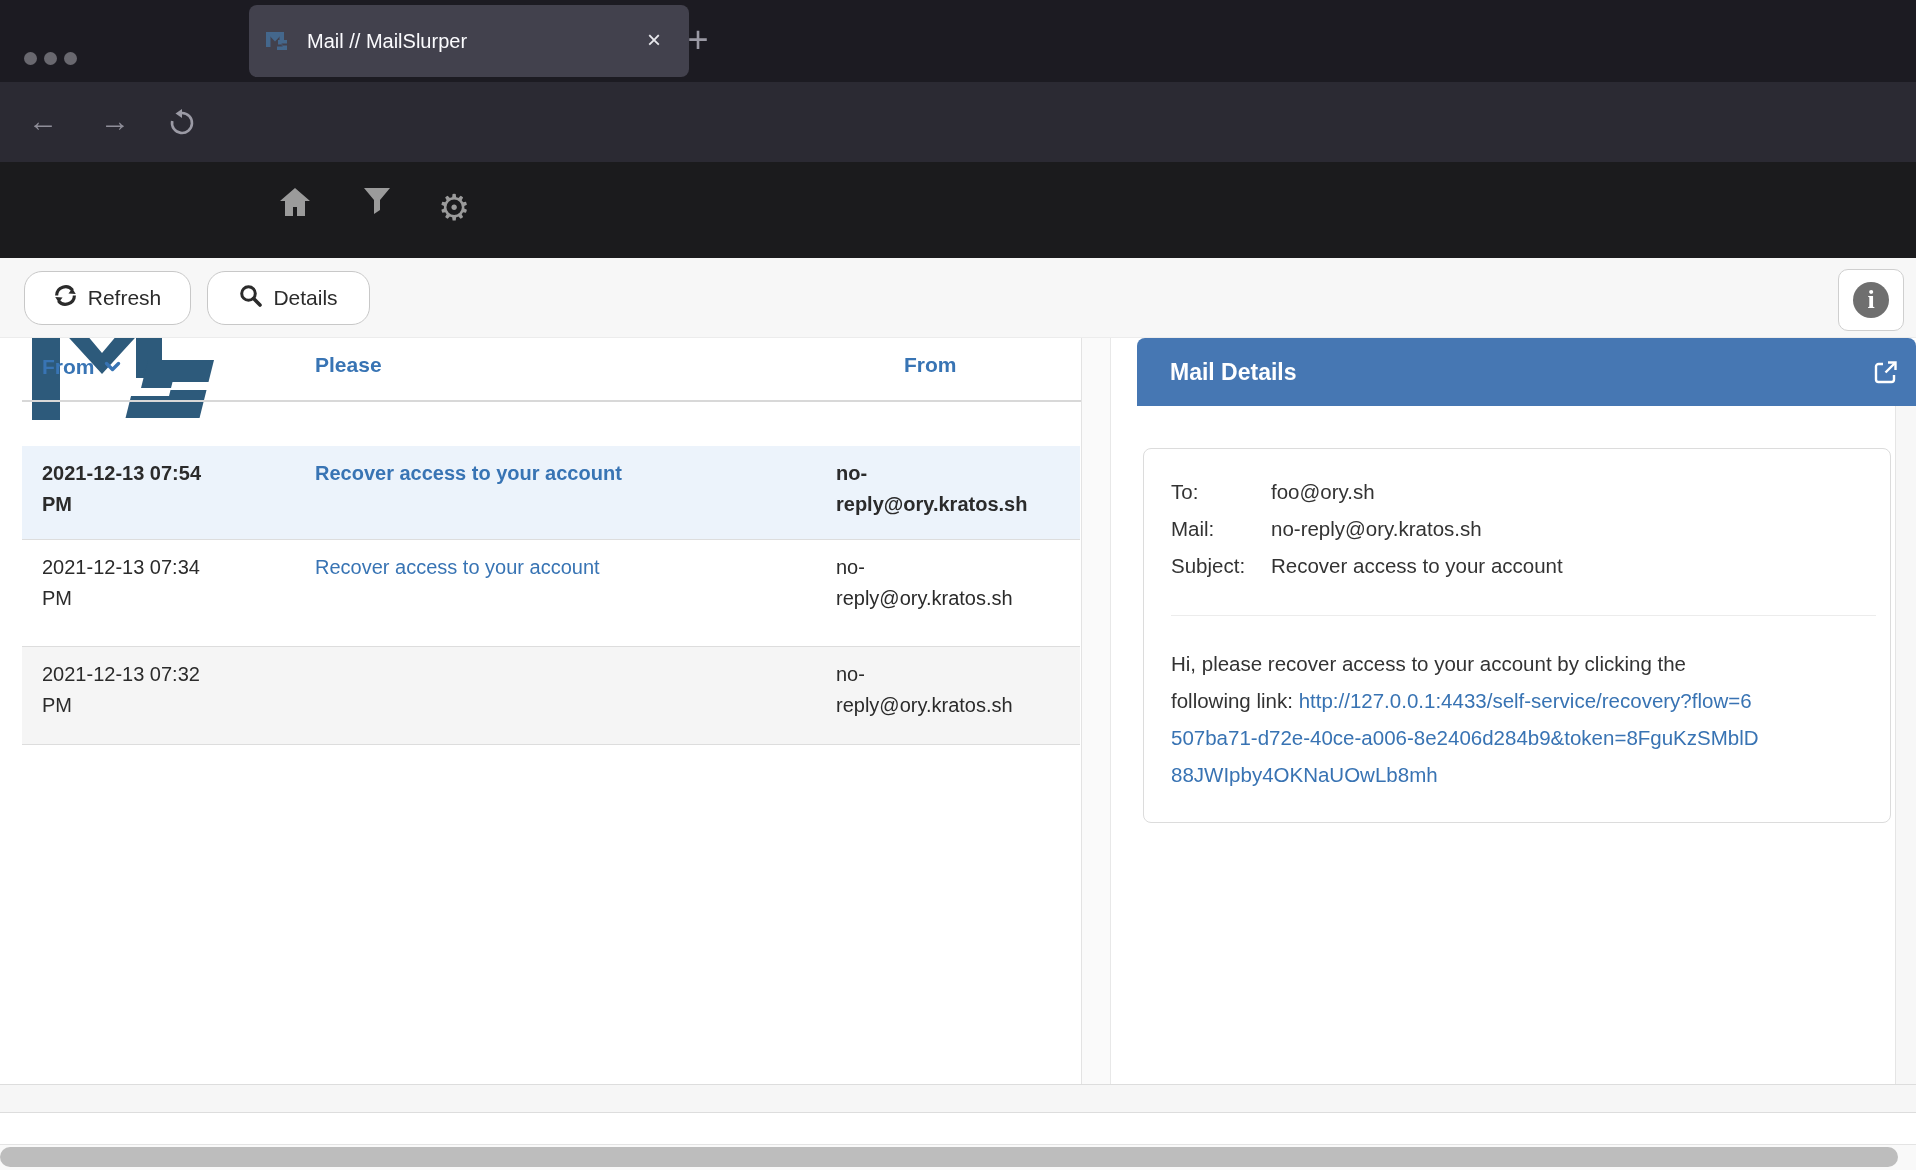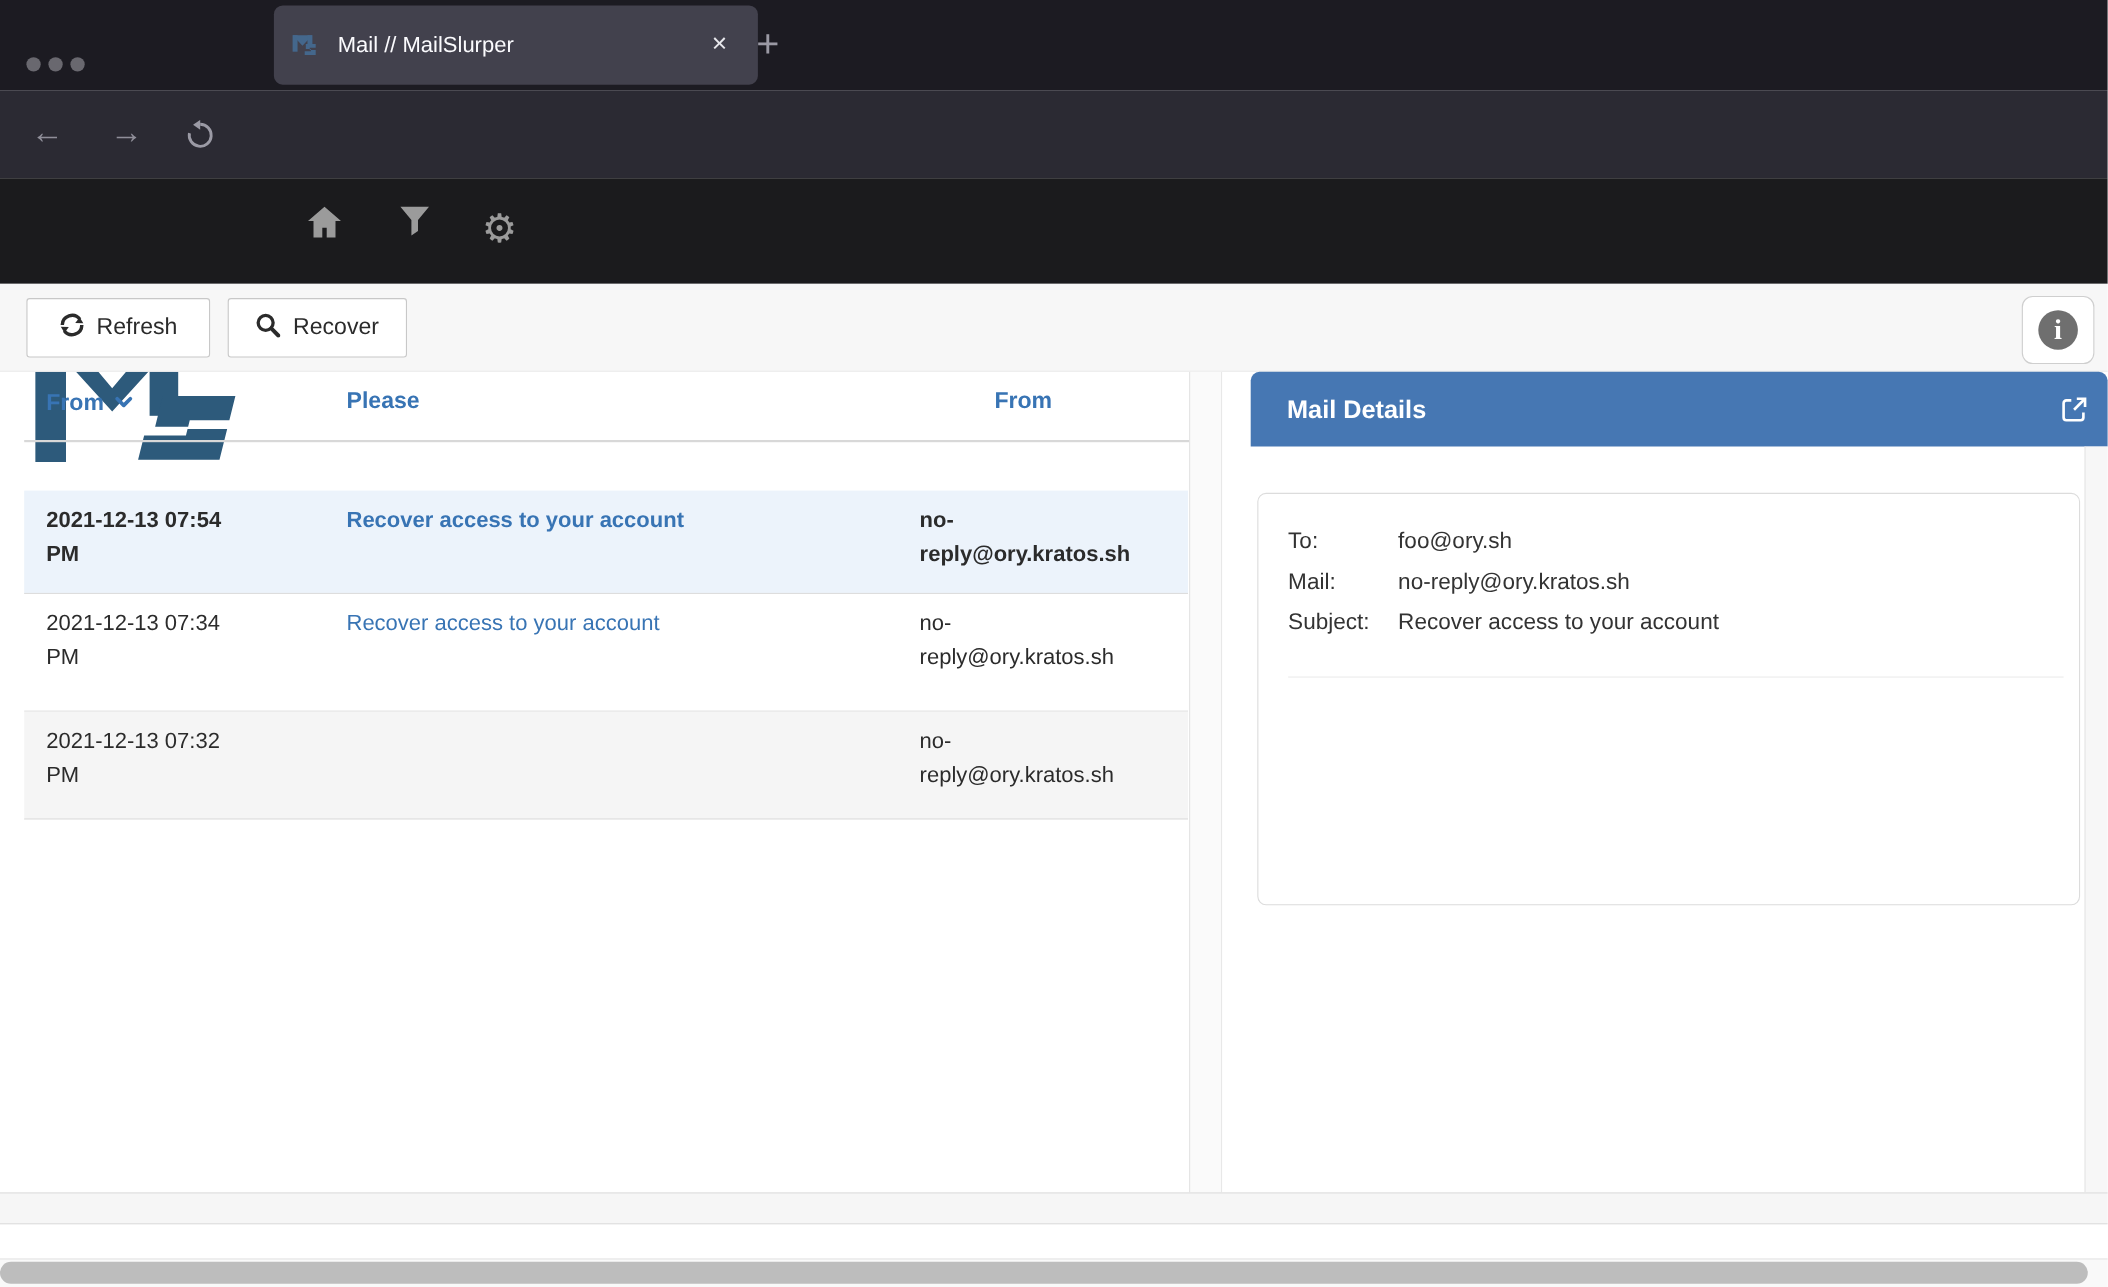--- a/index.html
+++ b/index.html
@@ -43,21 +43,21 @@
   .site-header{left:0;top:162px;width:1916px;height:96px;background:#1b1b1d;}
   .logo{left:32px;top:166px;}
   .hdr-ic{top:24px;}
   .home-ic{left:278px;}
   .filter-ic{left:362px;}
   .gear-ic{left:438px;top:16px;font-size:36px;color:#9b9b9b;line-height:60px;}
   .gear-ic::before{content:"⚙";}
 
   
   .app-toolbar{left:0;top:258px;width:1916px;height:80px;background:#f7f7f7;border-bottom:1px solid #ececec;box-sizing:border-box;}
-  .btn{top:13px;height:54px;background:#fff;border:1px solid #c8c8c8;border-radius:3px;
+  .btn{top:13px;height:54px;background:#fff;border:1px solid #c8c8c8;border-radius:18px;
        display:flex;align-items:center;justify-content:center;gap:11px;
        font-size:21px;color:#2b2b2b;box-sizing:border-box;}
   .btn-refresh{left:24px;width:167px;}
   .btn-search{left:207px;width:163px;}
   .btn-info{left:1838px;top:11px;width:66px;height:62px;background:#fff;border:1px solid #cfcfcf;border-radius:10px;
             display:flex;align-items:center;justify-content:center;box-sizing:border-box;}
   .info-circle{width:36px;height:36px;border-radius:50%;background:#6f6f6f;color:#fff;text-align:center;
                font-family:"Liberation Serif",serif;font-weight:bold;font-size:26px;line-height:36px;}
   .info-circle::before{content:"i";}
 
@@ -200,21 +200,21 @@
     </span>
     <span>Refresh</span>
   </button>
   <button class="abs btn btn-search">
     <span>
       <svg width="23" height="23" viewBox="0 0 23 23">
         <circle cx="9.5" cy="9.5" r="6.8" fill="none" stroke="#2b2b2b" stroke-width="3"></circle>
         <path d="M14.6 14.6 L21 21" stroke="#2b2b2b" stroke-width="3.6" stroke-linecap="round"></path>
       </svg>
     </span>
-    <span>Recover</span>
+    <span>Details</span>
   </button>
   <button class="abs btn-info">
     <span class="info-circle"></span>
   </button>
 </div>
 
 <div class="abs mail-list">
   <div class="list-head">
     <span class="hcell h-date"><span>From</span><span class="sort-ic"><svg width="17" height="11" viewBox="0 0 17 11">
             <polyline points="2.5,2.5 8.5,8.5 14.5,2.5" fill="none" stroke="#3874b4" stroke-width="3.4" stroke-linecap="round" stroke-linejoin="round"></polyline>
@@ -262,19 +262,20 @@
   </div>
   <div class="meta-row">
     <span class="meta-label">Mail:</span>
     <span>no-reply@ory.kratos.sh</span>
   </div>
   <div class="meta-row">
     <span class="meta-label">Subject:</span>
     <span>Recover access to your account</span>
   </div>
   <hr class="dt-sep">
+  <p class="dt-body"><span>Hi, please recover access to your account by clicking the following link: </span><a href="#">http://127.0.0.1:4433/self-service/recovery?flow=6507ba71-d72e-40ce-a006-8e2406d284b9&amp;token=8FguKzSMblD88JWIpby4OKNaUOwLb8mh</a></p>
 </div>
 
 <div class="abs vscroll-right"></div>
 
 <div class="abs strip1"></div>
 <div class="abs hscroll"></div>
 <div class="abs hthumb"></div>
 
 </body></html>

